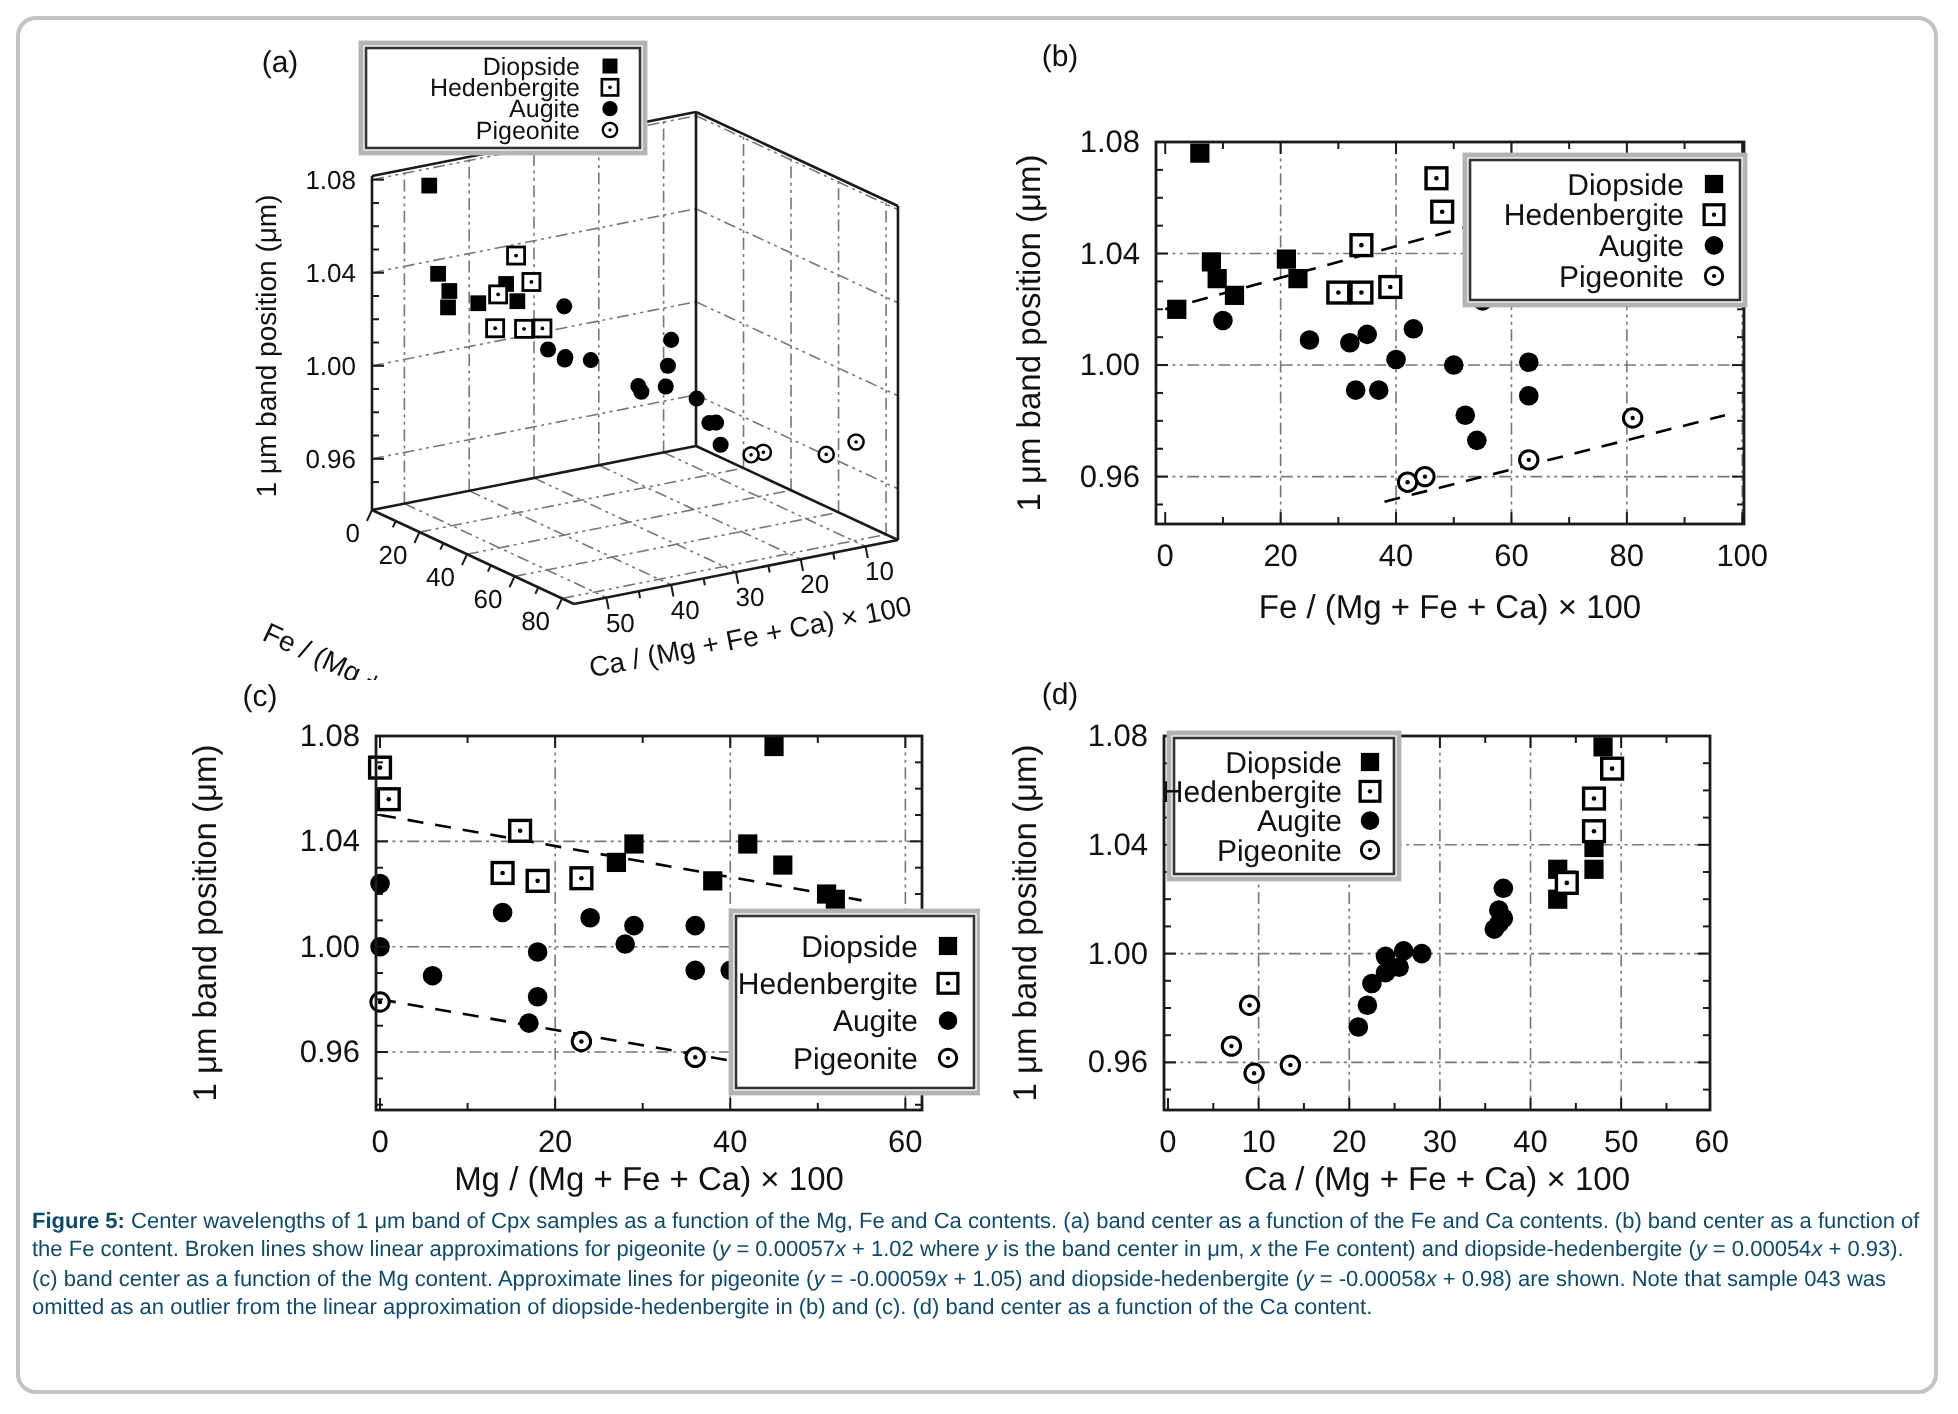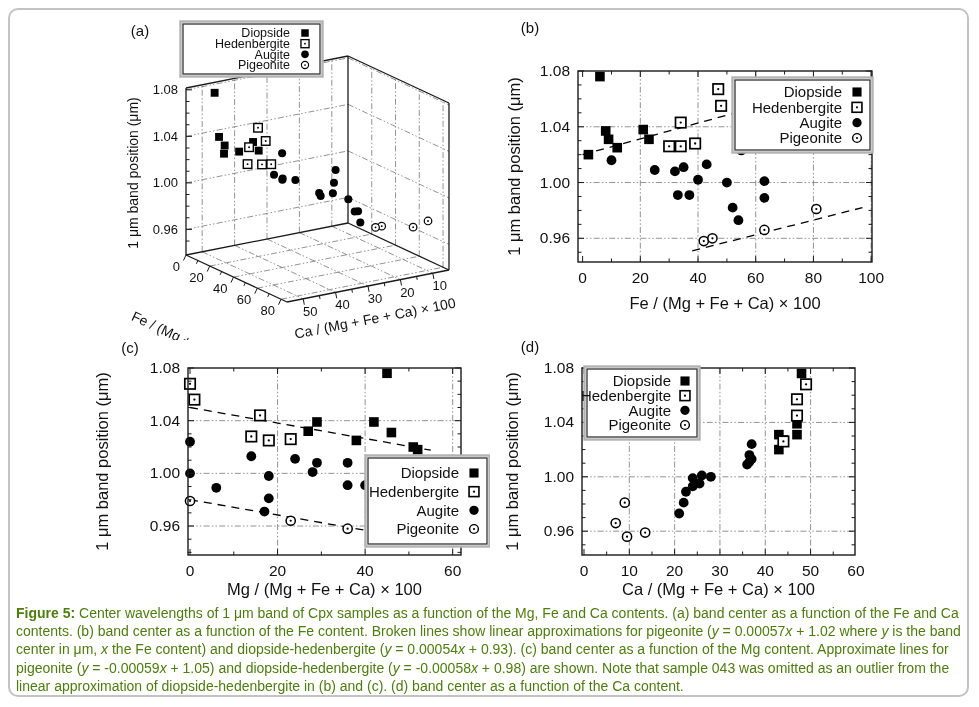--- a/index.html
+++ b/index.html
@@ -8,21 +8,21 @@
   .card{position:absolute;left:8px;top:8px;width:961px;height:689px;
         border:2px solid #c3c3c3;border-radius:10px;background:#fff;box-sizing:border-box;}
   .panel{position:absolute;}
   #panel-a{left:8px;top:10px;width:482px;height:330px;}
   #panel-b{left:490px;top:0px;width:489px;height:335px;}
   #panel-c{left:80px;top:335px;width:410px;height:270px;}
   #panel-d{left:490px;top:335px;width:489px;height:270px;}
   svg{display:block;}
   svg text{font-family:"Liberation Sans",sans-serif;fill:#111;}
   .caption{position:absolute;left:16px;top:604px;width:946px;margin:0;
-           font-size:14px;line-height:1.3;color:#4d7c0f;}
+           font-size:11px;line-height:1.3;color:#0c4a6e;}
   .caption .b{font-weight:bold;}
   .caption .i{font-style:italic;}
 </style>
 </head>
 <body>
 
 <div class="page">
   <div class="card"></div>
   <div class="panel" id="panel-a">
       <svg viewBox="0 0 482 330" width="482" height="330">

